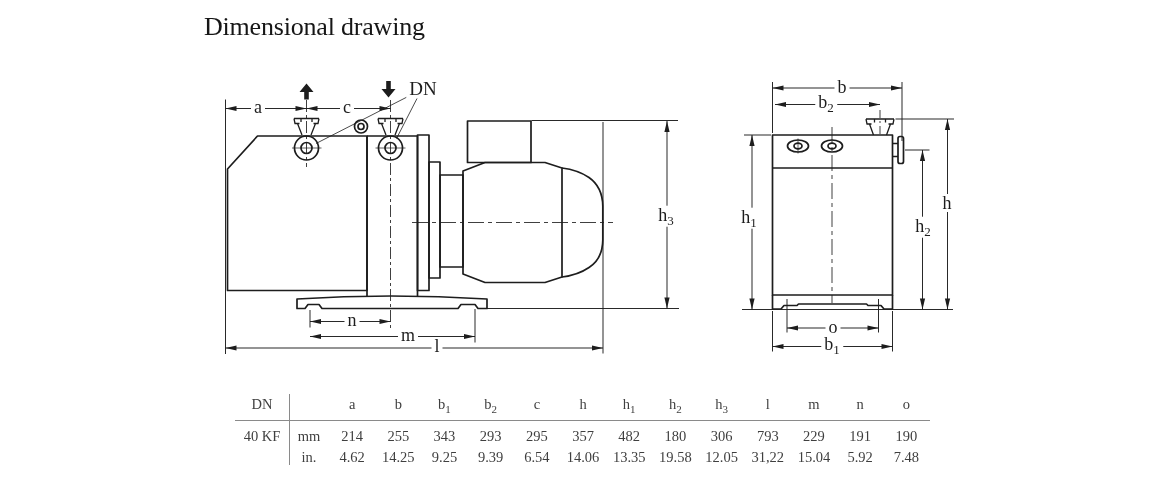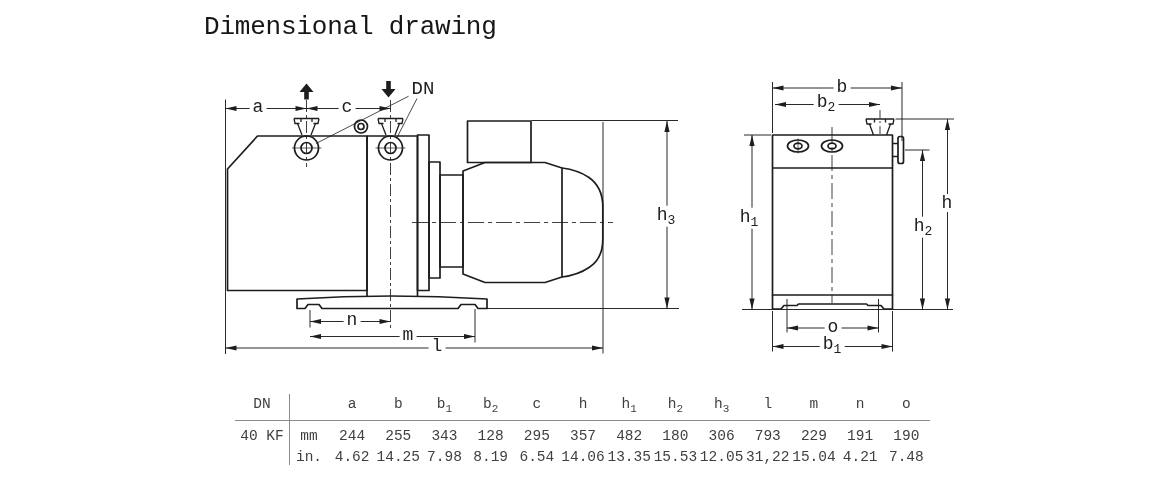--- a/index.html
+++ b/index.html
@@ -1,17 +1,17 @@
 <!DOCTYPE html>
 <html><head>
 <meta charset="utf-8">
 <style>
   html,body{margin:0;padding:0;background:#ffffff;}
   #stage{position:relative;width:1160px;height:480px;background:#ffffff;overflow:hidden;
-         font-family:Liberation Mono, monospace;}
+         font-family:Liberation Serif, serif;}
   #title{position:absolute;left:204px;top:12px;font-size:26px;letter-spacing:-0.2px;
          color:#161616;font-weight:400;white-space:nowrap;}
   svg{position:absolute;left:0;top:0;}
   .dimlab{position:absolute;transform:translate(-50%,-50%);background:#ffffff;
           color:#1d1d1d;font-size:18px;line-height:18px;padding:0 3px;white-space:nowrap;}
   .dimlab sub{font-size:13px;line-height:10px;}
   .dn{font-size:19px;}
   
   .dim-table{position:absolute;left:235px;top:392px;width:695px;color:#3f3f3f;font-size:14.5px;}
   .trow{display:grid;grid-template-columns:54px 40px repeat(13,46.2px);}
@@ -201,47 +201,47 @@
       <div><span>h</span><sub>2</sub></div>
       <div><span>h</span><sub>3</sub></div>
       <div><span>l</span><sub></sub></div>
       <div><span>m</span><sub></sub></div>
       <div><span>n</span><sub></sub></div>
       <div><span>o</span><sub></sub></div>
     </div>
     <div class="trow tdata mm">
       <div>40 KF</div>
       <div>mm</div>
-      <div>244</div>
+      <div>214</div>
       <div>255</div>
       <div>343</div>
-      <div>128</div>
+      <div>293</div>
       <div>295</div>
       <div>357</div>
       <div>482</div>
       <div>180</div>
       <div>306</div>
       <div>793</div>
       <div>229</div>
       <div>191</div>
       <div>190</div>
     </div>
     <div class="trow tdata">
       <div></div>
       <div>in.</div>
       <div>4.62</div>
       <div>14.25</div>
-      <div>7.98</div>
-      <div>8.19</div>
+      <div>9.25</div>
+      <div>9.39</div>
       <div>6.54</div>
       <div>14.06</div>
       <div>13.35</div>
-      <div>15.53</div>
+      <div>19.58</div>
       <div>12.05</div>
       <div>31,22</div>
       <div>15.04</div>
-      <div>4.21</div>
+      <div>5.92</div>
       <div>7.48</div>
     </div>
   </div>
   <div class="vdiv"></div>
 
 </div>
 
 </body></html>

